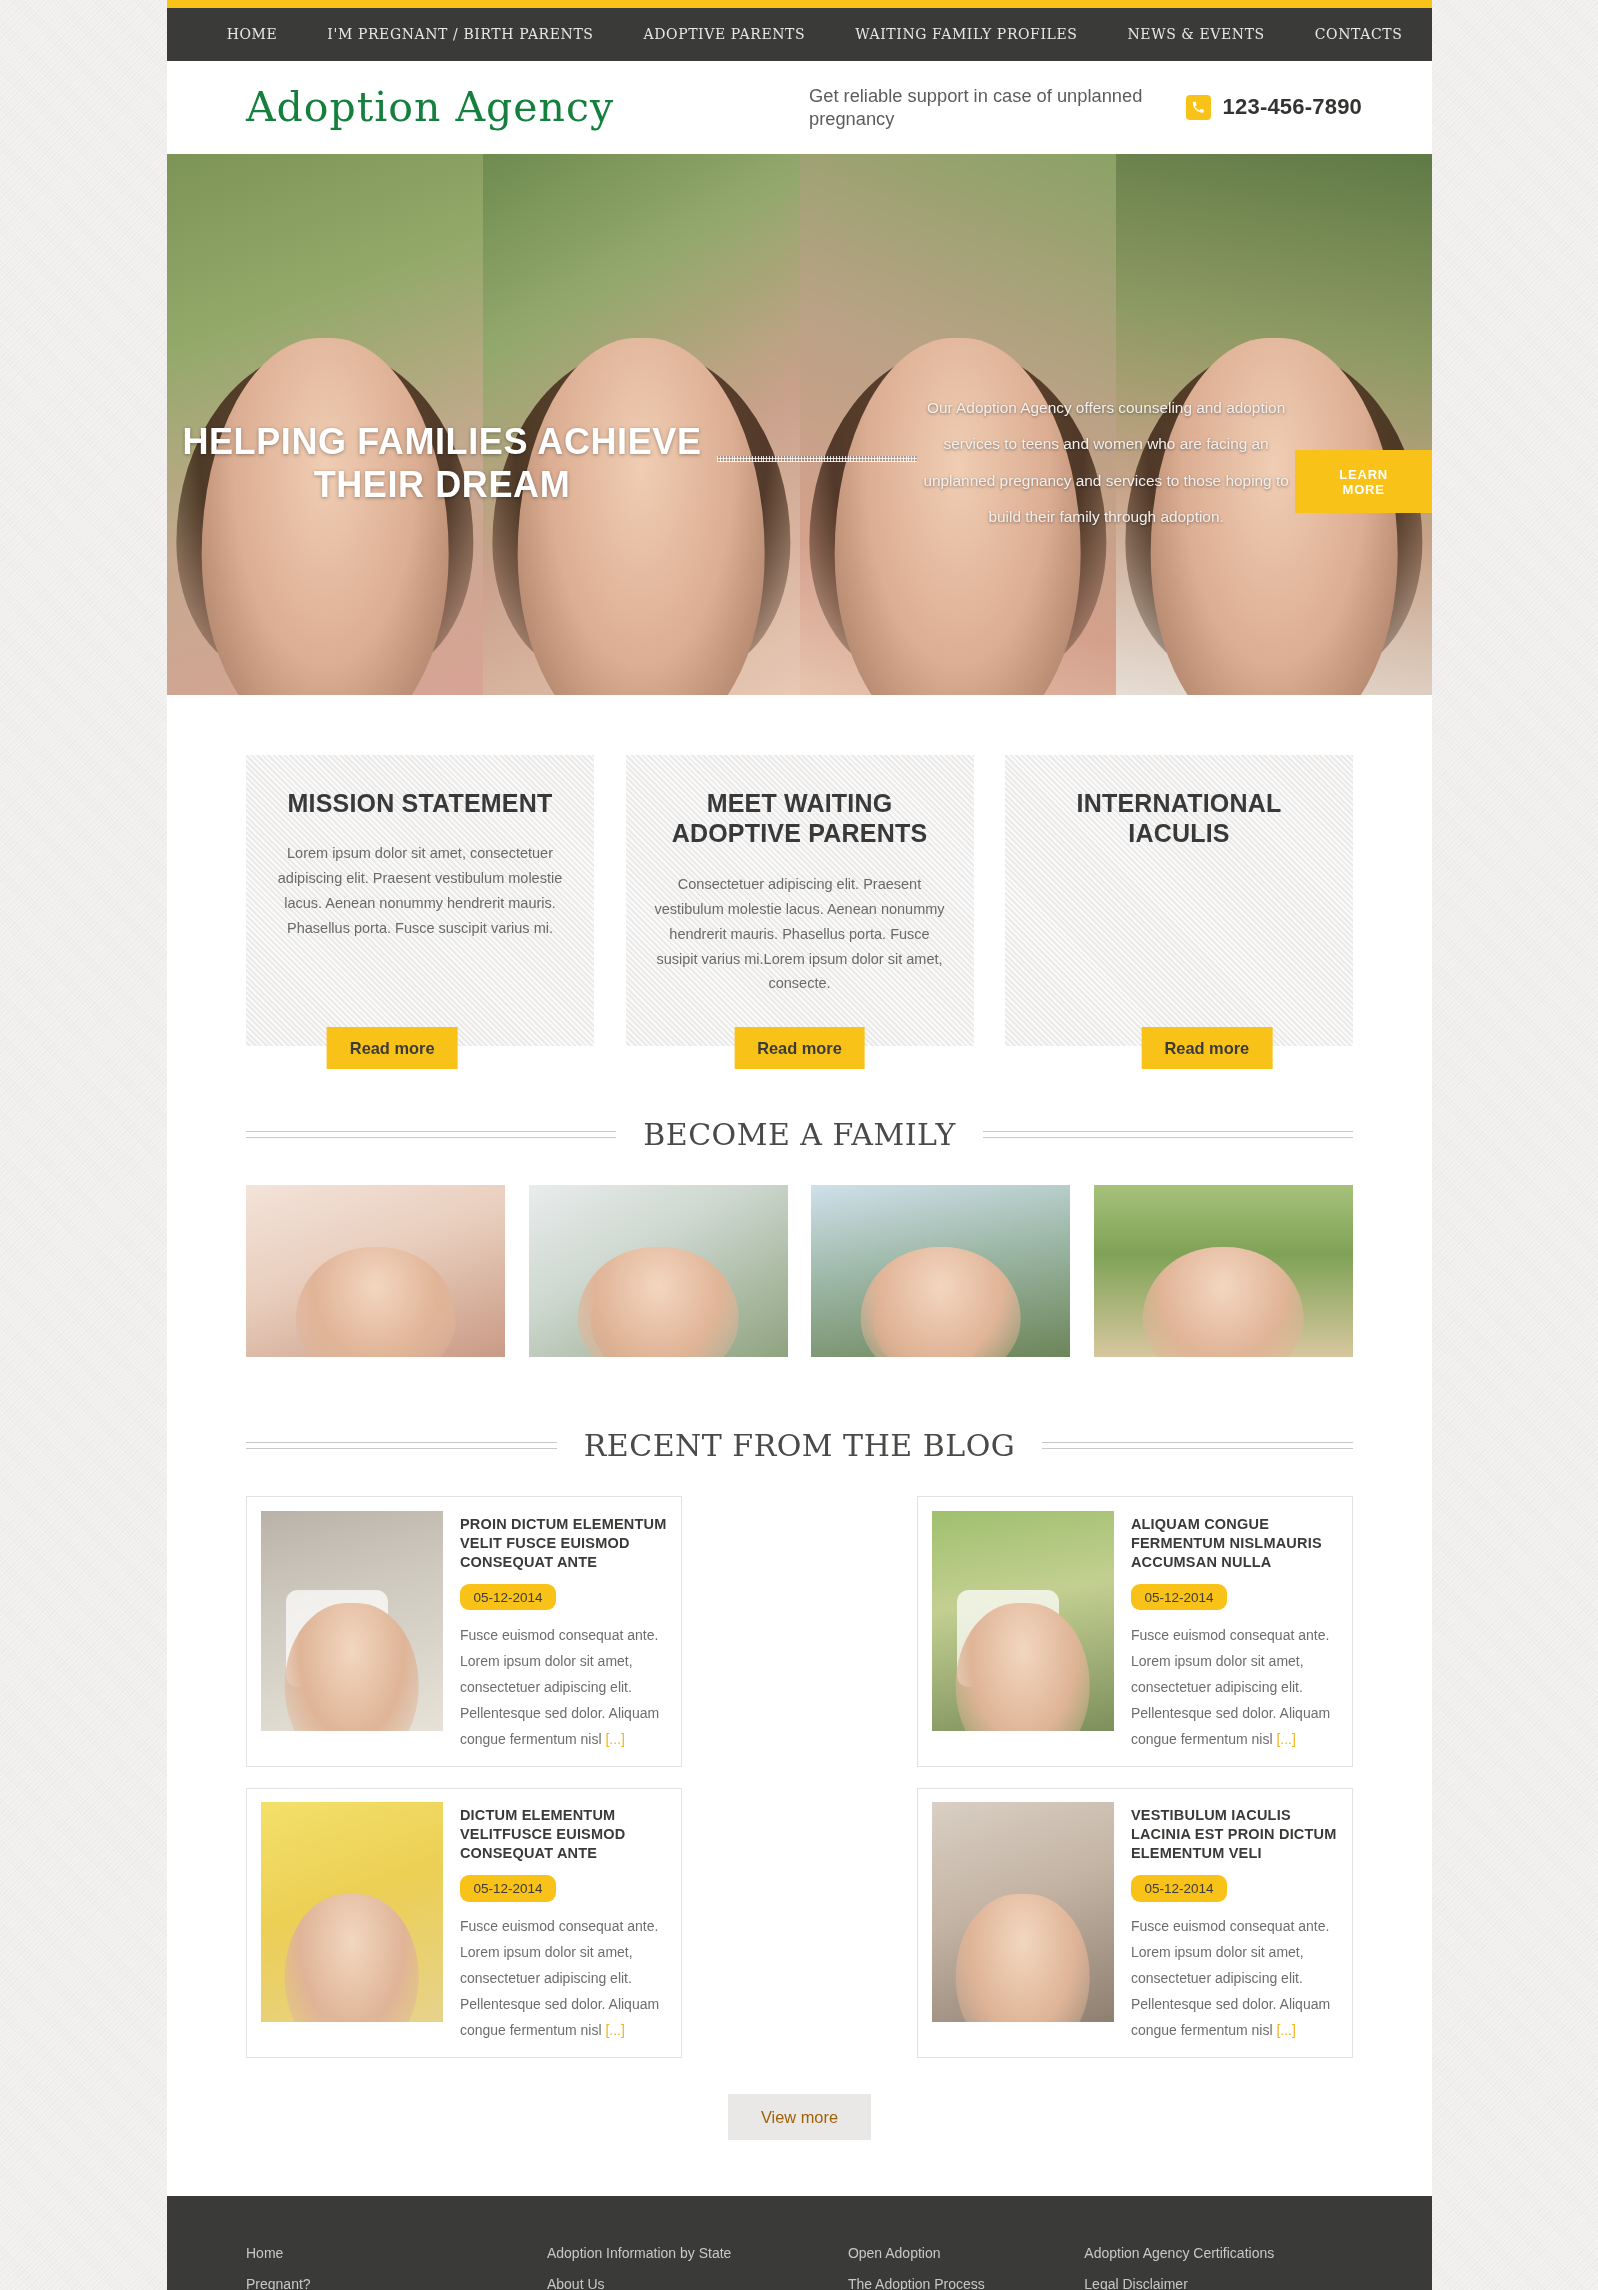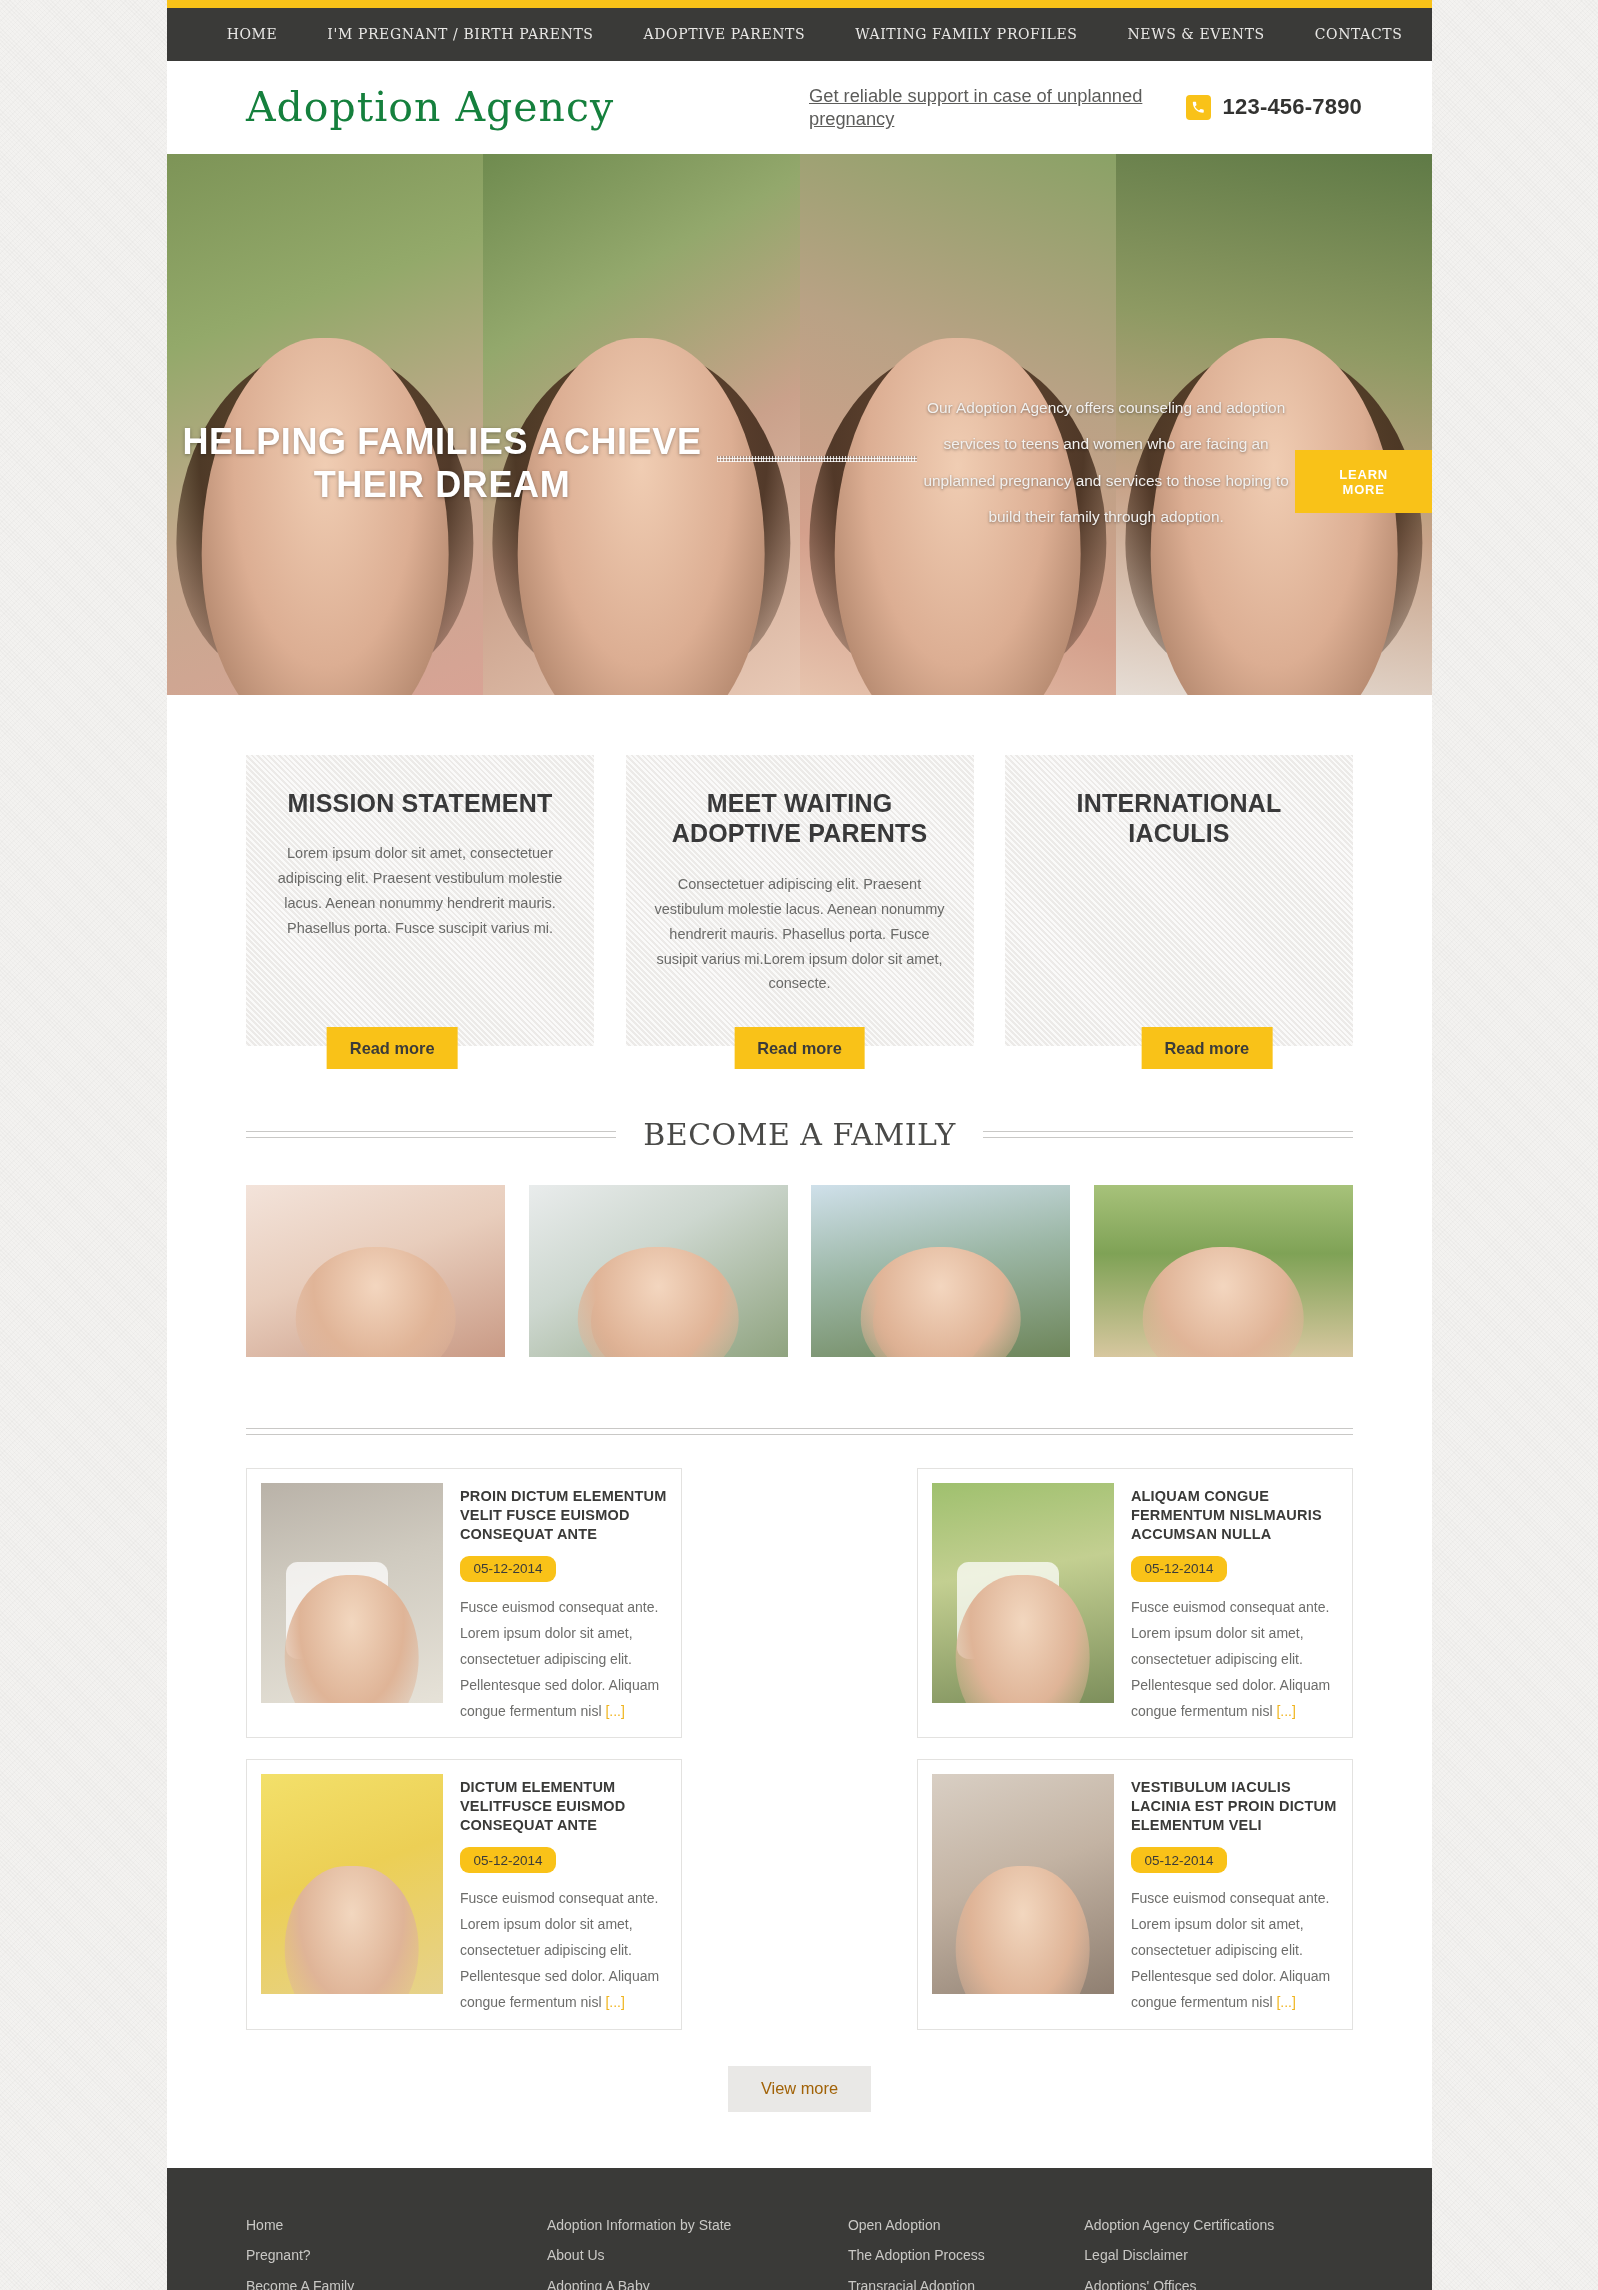--- a/index.html
+++ b/index.html
@@ -60,21 +60,20 @@
     margin-left: auto;
     display: flex;
     align-items: center;
   }
   .tagline {
     color: #5c5c5a;
     font-size: 18.3px;
     line-height: 1.28;
     max-width: 348px;
     margin-right: 29px;
-    text-decoration: underline;
   }
   .phone-wrap { display: flex; align-items: center; }
   .phone-icon {
     width: 25px; height: 25px;
     background: #f9c218;
     border-radius: 3.9px;
     display: flex; align-items: center; justify-content: center;
     margin-right: 11.6px;
   }
   .phone-num {
@@ -445,20 +444,21 @@
           <div class="subj2"></div>
           <div class="subj"></div>
         </div>
       <div class="gal-item g4">
           <div class="subj"></div>
         </div>
     </section>
 
     <div class="section-head">
       <div class="rule"></div>
+      <div class="label">RECENT FROM THE BLOG</div>
       <div class="rule"></div>
     </div>
 
     <section class="blog-grid">
 
       <article class="blog-card">
         <div class="blog-thumb t1">
             <div class="form2"></div>
             <div class="form"></div>
           </div>

